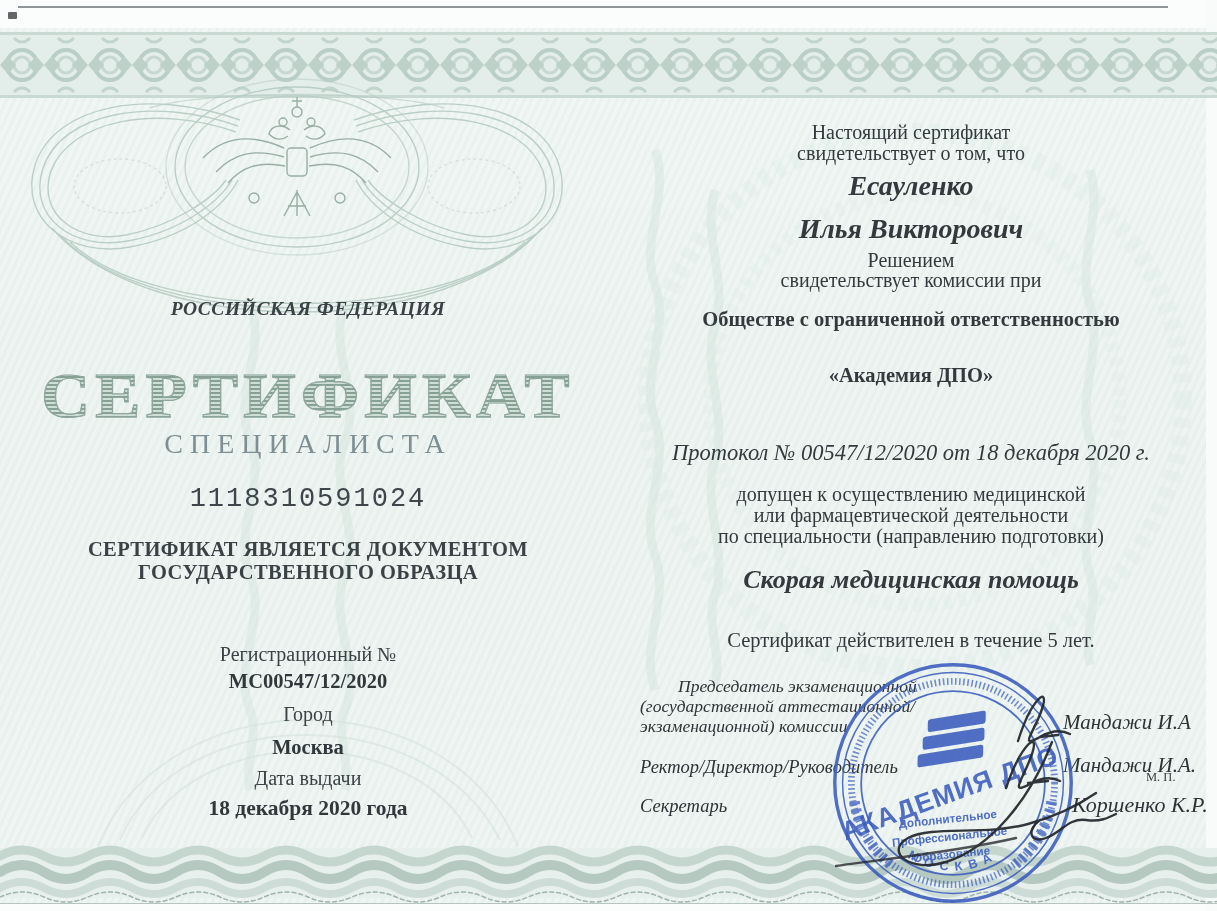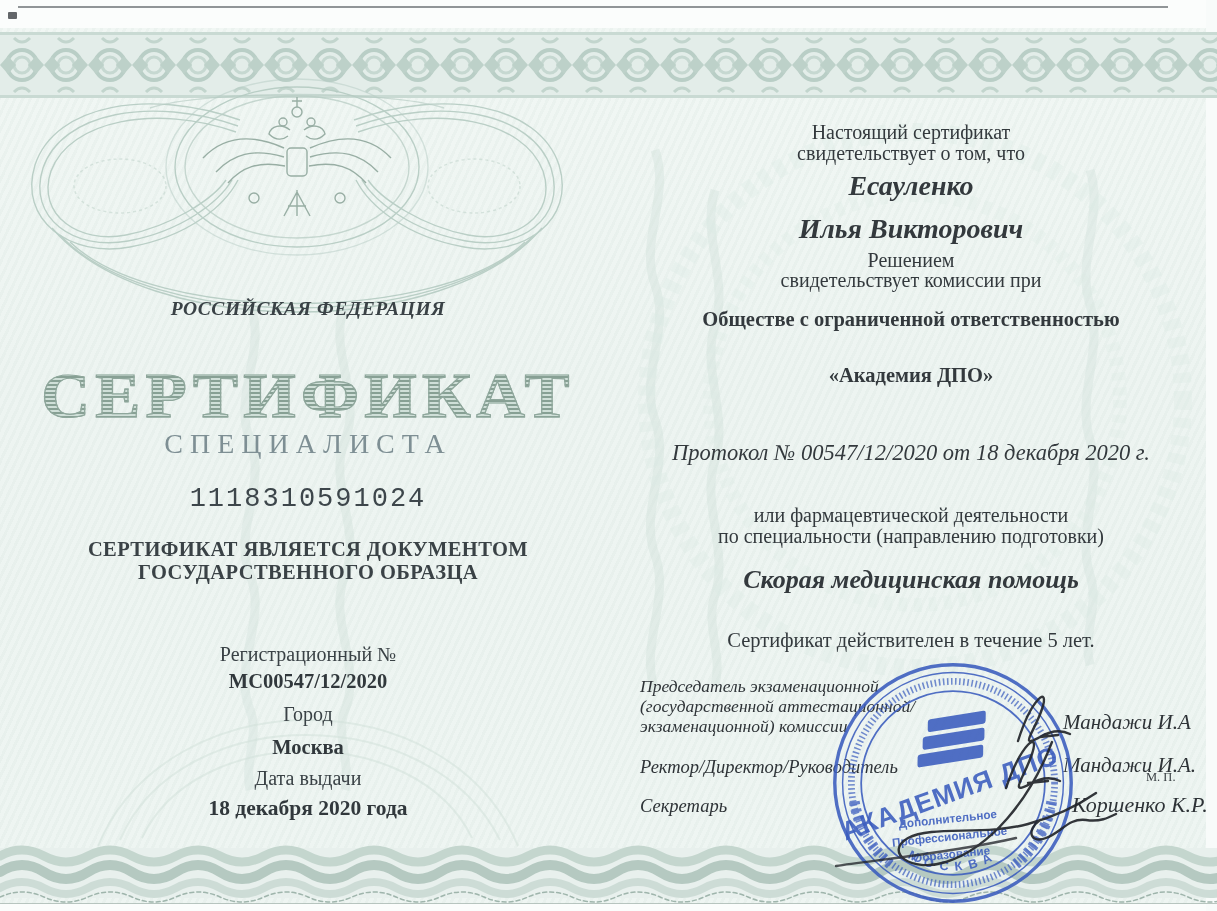--- a/index.html
+++ b/index.html
@@ -155,26 +155,27 @@
 
   <div class="txt c-right intro" style="top:121px;">Настоящий сертификат</div>
   <div class="txt c-right intro" style="top:142px;">свидетельствует о том, что</div>
   <div class="txt c-right fio" style="top:170px;">Есауленко</div>
   <div class="txt c-right fio" style="top:213px;">Илья Викторович</div>
   <div class="txt c-right intro" style="top:249px;">Решением</div>
   <div class="txt c-right intro" style="top:269px;">свидетельствует комиссии при</div>
   <div class="txt c-right org" style="top:308px;">Обществе с ограниченной ответственностью</div>
   <div class="txt c-right org" style="top:364px;">«Академия ДПО»</div>
   <div class="txt c-right proto" style="top:440px;">Протокол № 00547/12/2020 от 18 декабря 2020 г.</div>
+  <div class="txt c-right adm" style="top:483px;">допущен к осуществлению медицинской</div>
   <div class="txt c-right adm" style="top:504px;">или фармацевтической деятельности</div>
   <div class="txt c-right adm" style="top:525px;">по специальности (направлению подготовки)</div>
   <div class="txt c-right spec" style="top:565px;">Скорая медицинская помощь</div>
   <div class="txt c-right valid" style="top:629px;">Сертификат действителен в течение 5 лет.</div>
 
-  <div class="role" style="top:676px;">Председатель экзаменационной</div>
+  <div class="role" style="top:676px;margin-left:38px;">Председатель экзаменационной</div>
   <div class="role" style="top:696px;">(государственной аттестационной/</div>
   <div class="role" style="top:716px;">экзаменационной) комиссии</div>
   <div class="role" style="top:757px;font-size:18.5px;">Ректор/Директор/Руководитель</div>
   <div class="role" style="top:796px;font-size:18.5px;">Секретарь</div>
 
   <div class="sig-name" style="left:1063px;top:710px;">Мандажи И.А</div>
   <div class="sig-name" style="left:1063px;top:753px;">Мандажи И.А.</div>
   <div class="mp" style="left:1146px;top:770px;text-align:center;">М. П.</div>
   <div class="sig-name" style="left:1072px;top:792px;font-size:22px;">Коршенко К.Р.</div>
 

